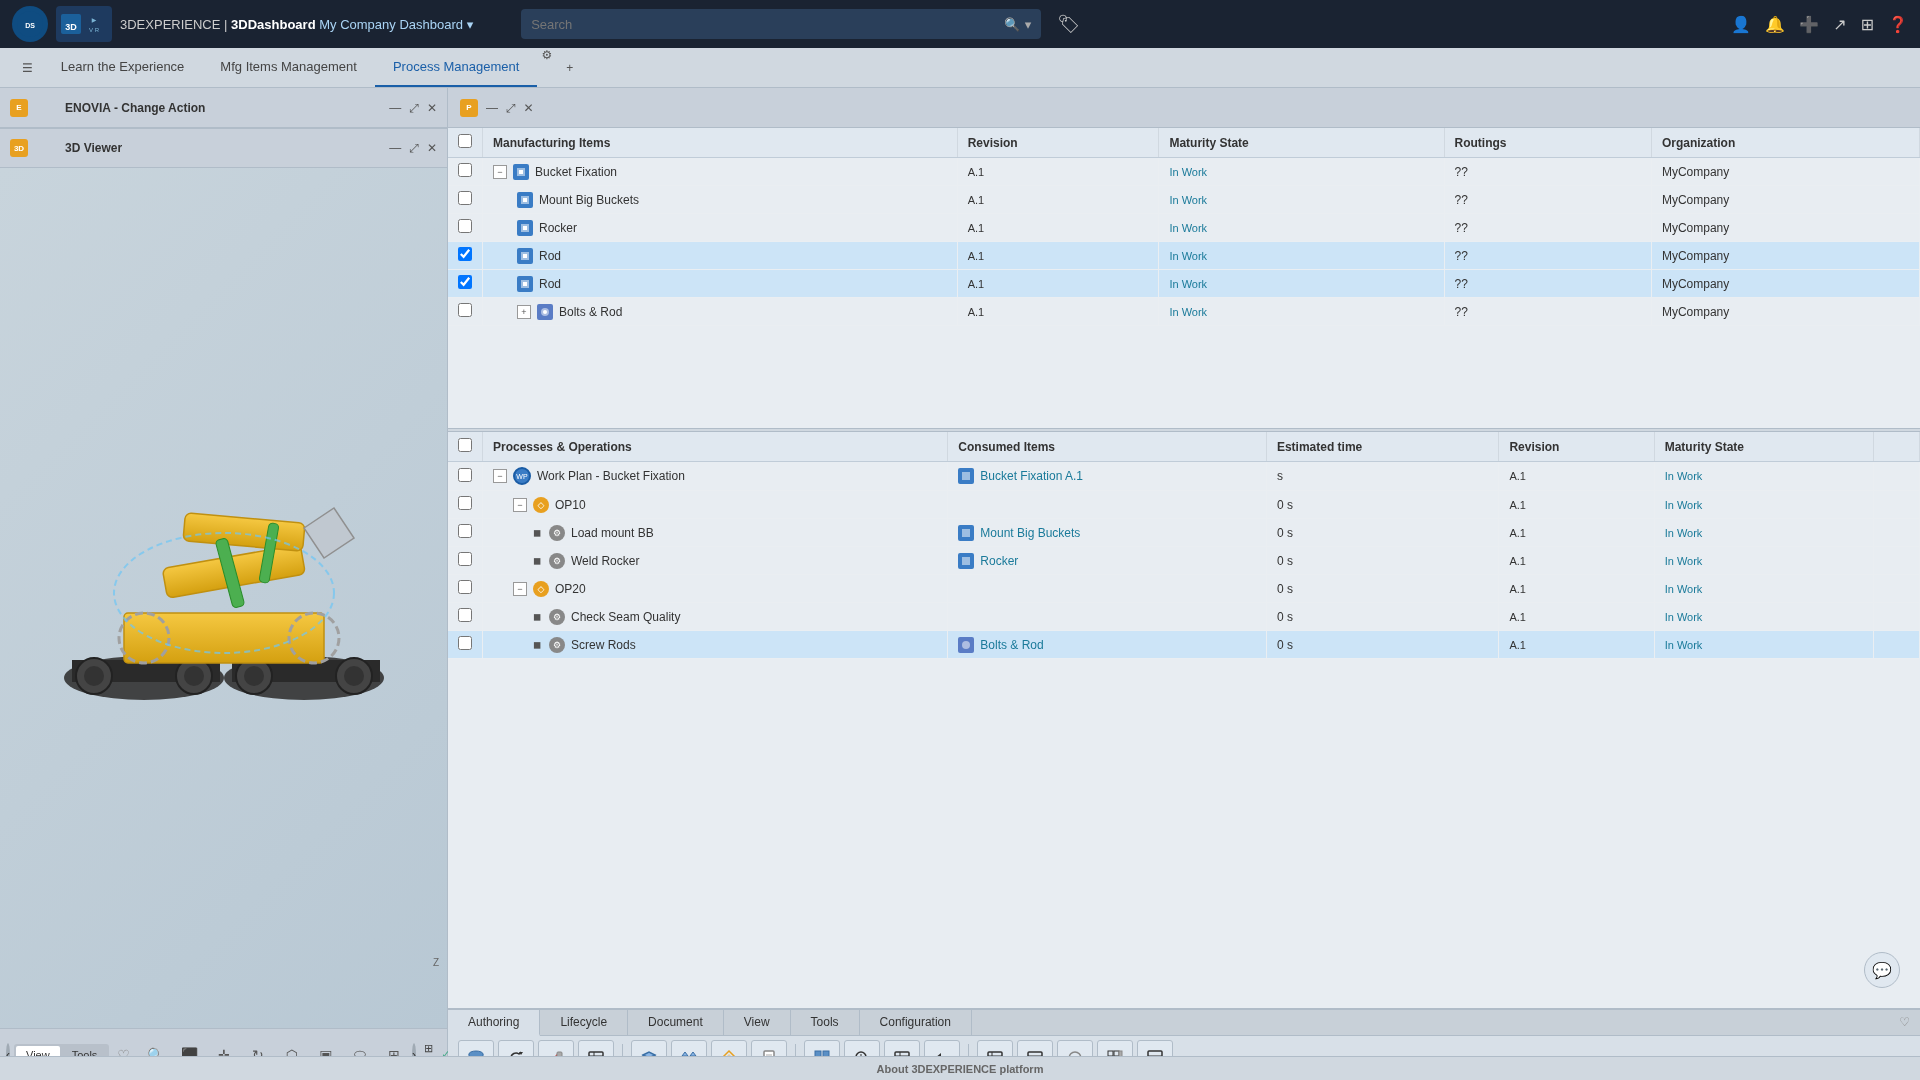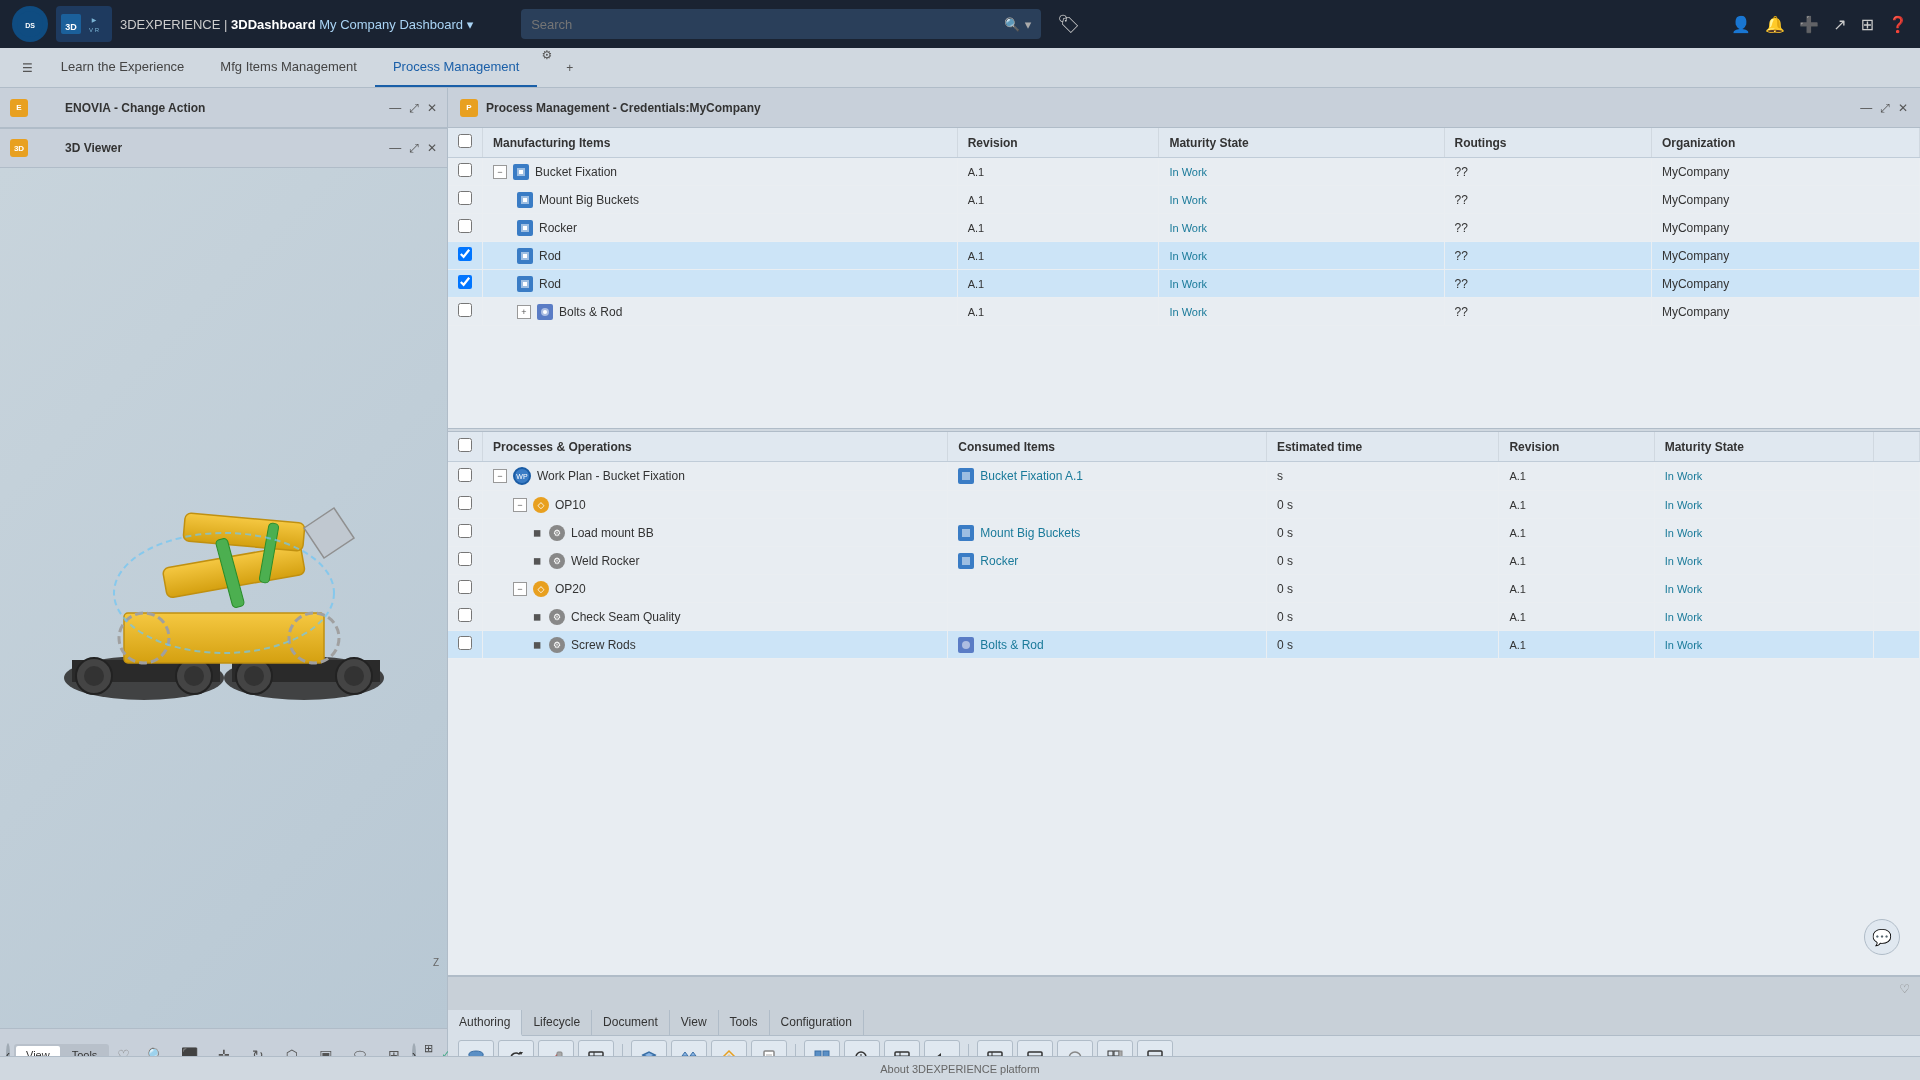--- a/index.html
+++ b/index.html
@@ -374,27 +374,26 @@
       border-top: 2px solid #b0bcc8;
       flex-shrink: 0;
     }
     .toolbar-tabs {
       display: flex;
       gap: 0;
       border-bottom: 1px solid #b0bcc8;
       background: #c8d0d8;
     }
     .toolbar-tab {
-      padding: 5px 11px;
+      padding: 5px 20px;
       font-size: 12px;
       cursor: pointer;
       color: #333;
       border-right: 1px solid #b0bcc8;
       background: #c8d0d8;
-      margin-top: 33px;
     }
     .toolbar-tab.active {
       background: #d8e0e8;
       border-bottom: 2px solid #d8e0e8;
       margin-bottom: -1px;
       font-weight: 500;
     }
     .toolbar-tab-heart {
       margin-left: auto;
       padding: 5px 10px;
@@ -441,20 +440,21 @@
       display: flex;
       align-items: center;
       justify-content: center;
       font-size: 11px;
       color: #666;
       border-top: 1px solid #b0bcc8;
       position: absolute;
       bottom: 0;
       left: 0;
       right: 0;
+      font-weight: bold;
     }
 
     
     .chat-icon {
       position: absolute;
       right: 12px;
       bottom: 20px;
       width: 36px; height: 36px;
       background: #e0e8f0;
       border: 1px solid #b0bcc8;
@@ -663,21 +663,20 @@
         <span style="cursor:pointer">⚑</span>
       </div>
     </div>
 
   </div>
 
   <div class="right-panel">
 
     <div class="pm-header">
       <div class="pm-header-icon">P</div>
-      <span class="pm-header-title">Process Management - Credentials:MyCompany</span>
       <div class="pm-header-actions">
         <span style="cursor:pointer">—</span>
         <span style="cursor:pointer">⤢</span>
         <span style="cursor:pointer">✕</span>
       </div>
     </div>
 
     <div class="tables-wrapper">
 
       <div class="upper-table-wrapper">

